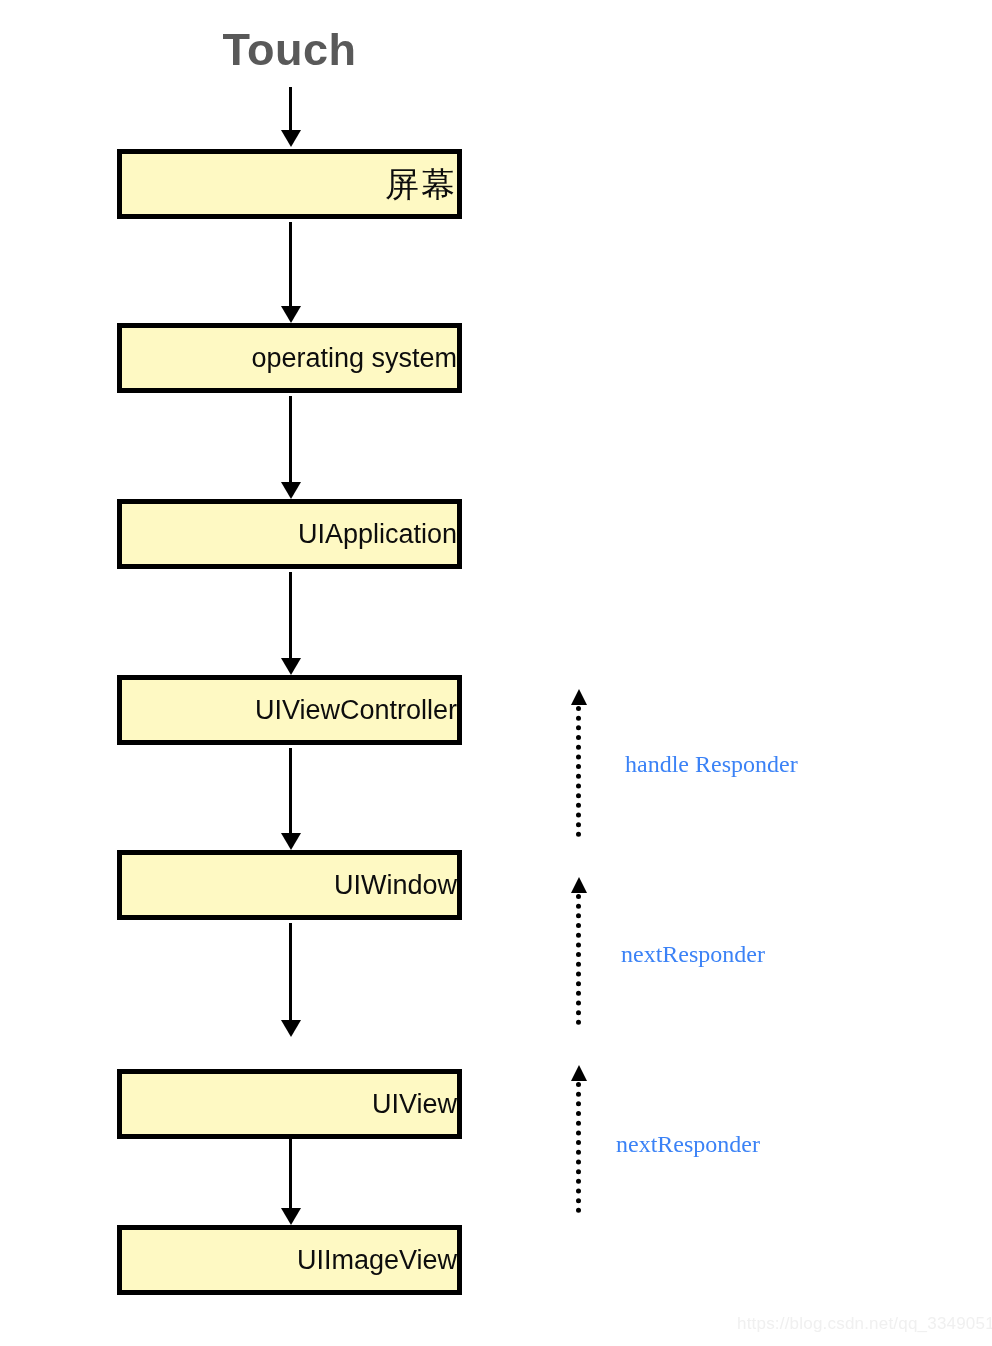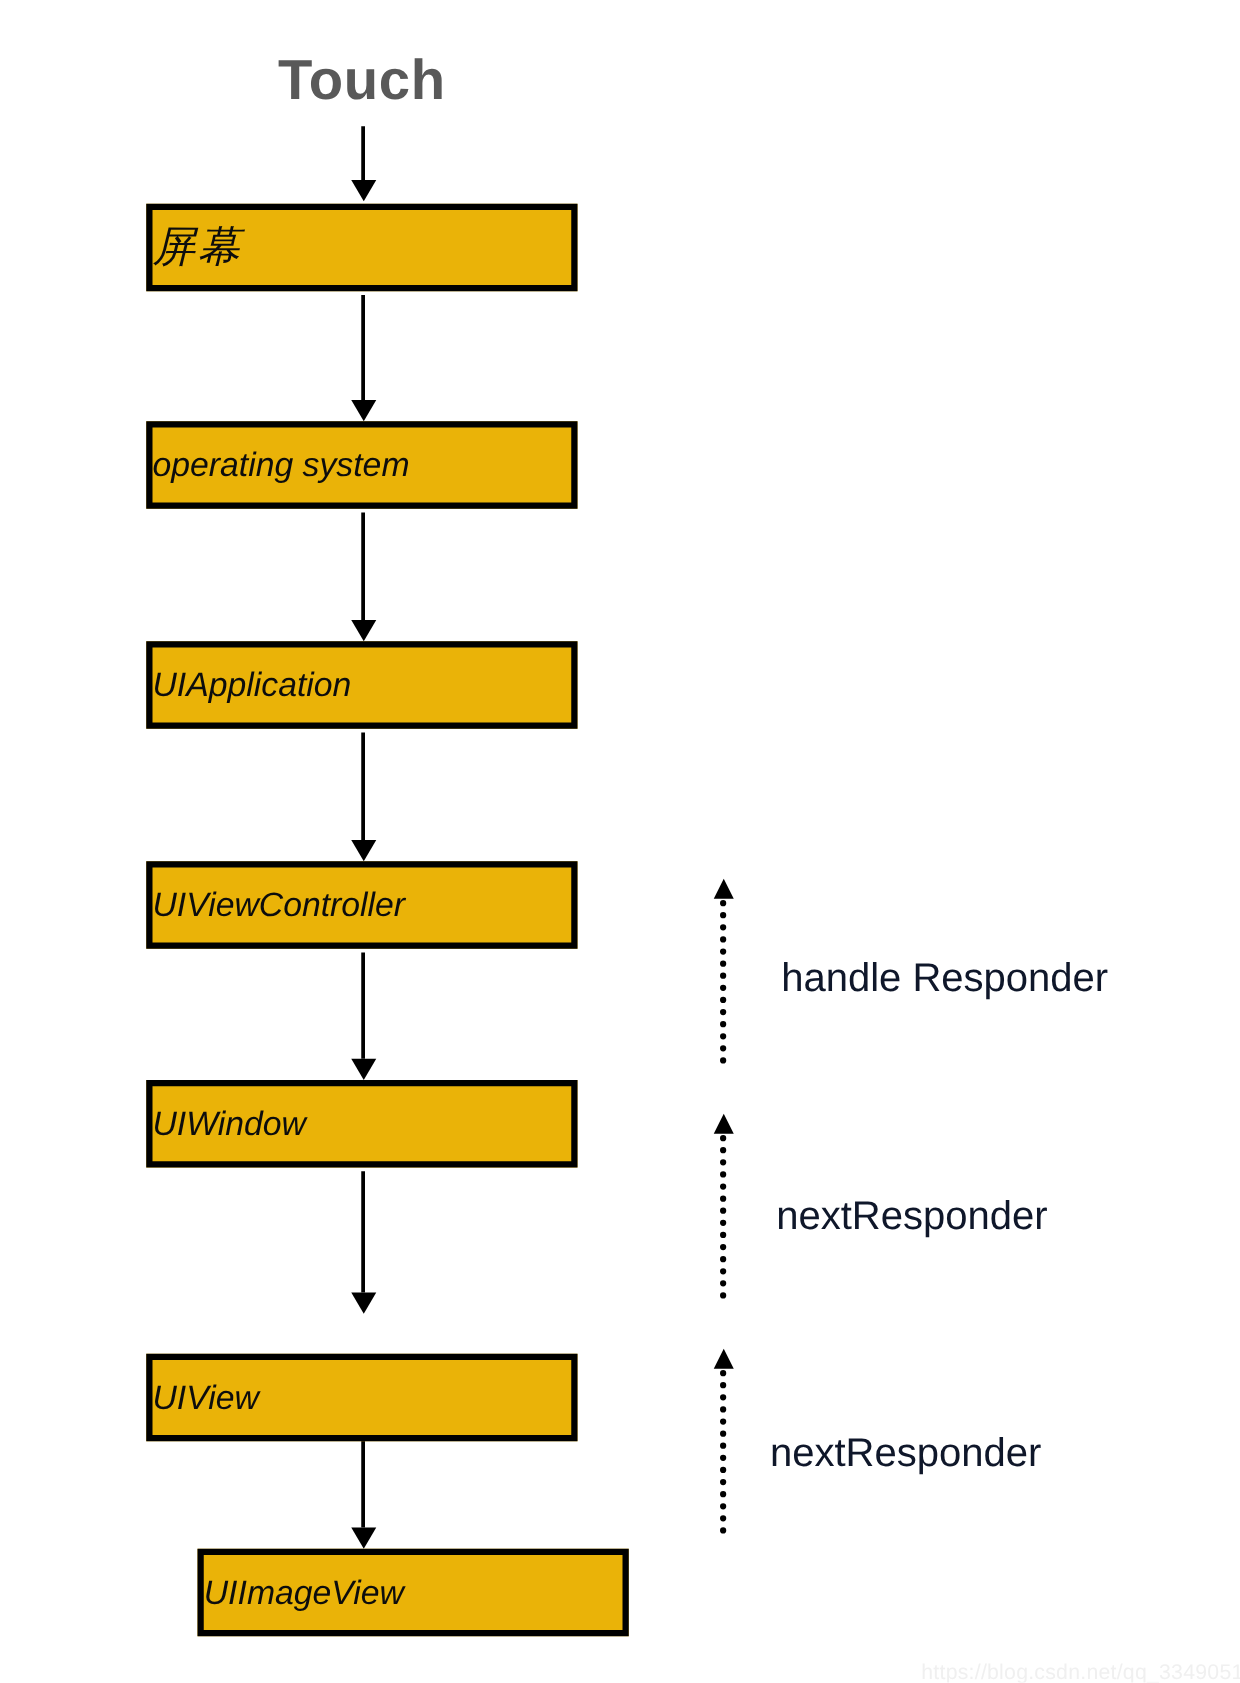--- a/index.html
+++ b/index.html
@@ -11,21 +11,21 @@
     width: 992px;
     height: 1346px;
     position: relative;
     overflow: hidden;
     font-family: "Liberation Sans", "DejaVu Sans", sans-serif;
     -webkit-font-smoothing: antialiased;
   }
 
   #canvas {
     position: absolute;
-    left: 0; top: 15px;
+    left: 0; top: 1px;
     width: 992px;
     height: 960px;
   }
 
   
   .diagram-title {
     position: absolute;
     left: 117px;
     top: 26px;
     width: 345px;
@@ -38,25 +38,24 @@
   }
 
   
   .node-box {
     position: absolute;
     left: 117px;
     width: 345px;
     height: 70px;
     box-sizing: border-box;
     border: 5px solid #000000;
-    background: #eab308;
+    background: #fef9c3;
     display: flex;
     align-items: center;
-    justify-content: flex-start;
-    font-style: italic;
+    justify-content: flex-end;
   }
   .node-label {
     font-size: 27px;
     color: #0d0d0d;
     line-height: 1;
     white-space: nowrap;
   }
   .node-label.cjk {
     font-size: 34px;
     letter-spacing: 2px;
@@ -99,24 +98,25 @@
     position: absolute;
     left: 5px;
     top: 17px;
     width: 0px;
     border-left: 5px dotted #000000;
   }
 
   
   .side-label {
     position: absolute;
-    font-size: 32px;
-    color: #0f172a;
+    font-size: 24px;
+    color: #3b82f6;
     white-space: nowrap;
     line-height: 1;
+    font-family: Liberation Serif, serif;
   }
 
   
   .watermark {
     position: absolute;
     left: 737px;
     top: 1313px;
     font-size: 17px;
     color: #f0f0f0;
     white-space: nowrap;
@@ -156,21 +156,21 @@
       </div>
       <div class="node-box" style="top: 674px;">
         <div class="node-label">UIViewController</div>
       </div>
       <div class="node-box" style="top: 849px;">
         <div class="node-label">UIWindow</div>
       </div>
       <div class="node-box" style="top: 1036px; margin-top: 32px;">
         <div class="node-label">UIView</div>
       </div>
-      <div class="node-box" style="top: 1224px; margin-left: 41px;">
+      <div class="node-box" style="top: 1224px;">
         <div class="node-label">UIImageView</div>
       </div>
     </div>
 
   <div id="responder-layer">
       <div class="dotted-arrow" style="top: 688px; height: 148px;">
         <div class="head"></div>
         <div class="stem" style="height: 131px;"></div>
       </div>
       <div class="dotted-arrow" style="top: 876px; height: 148px;">

